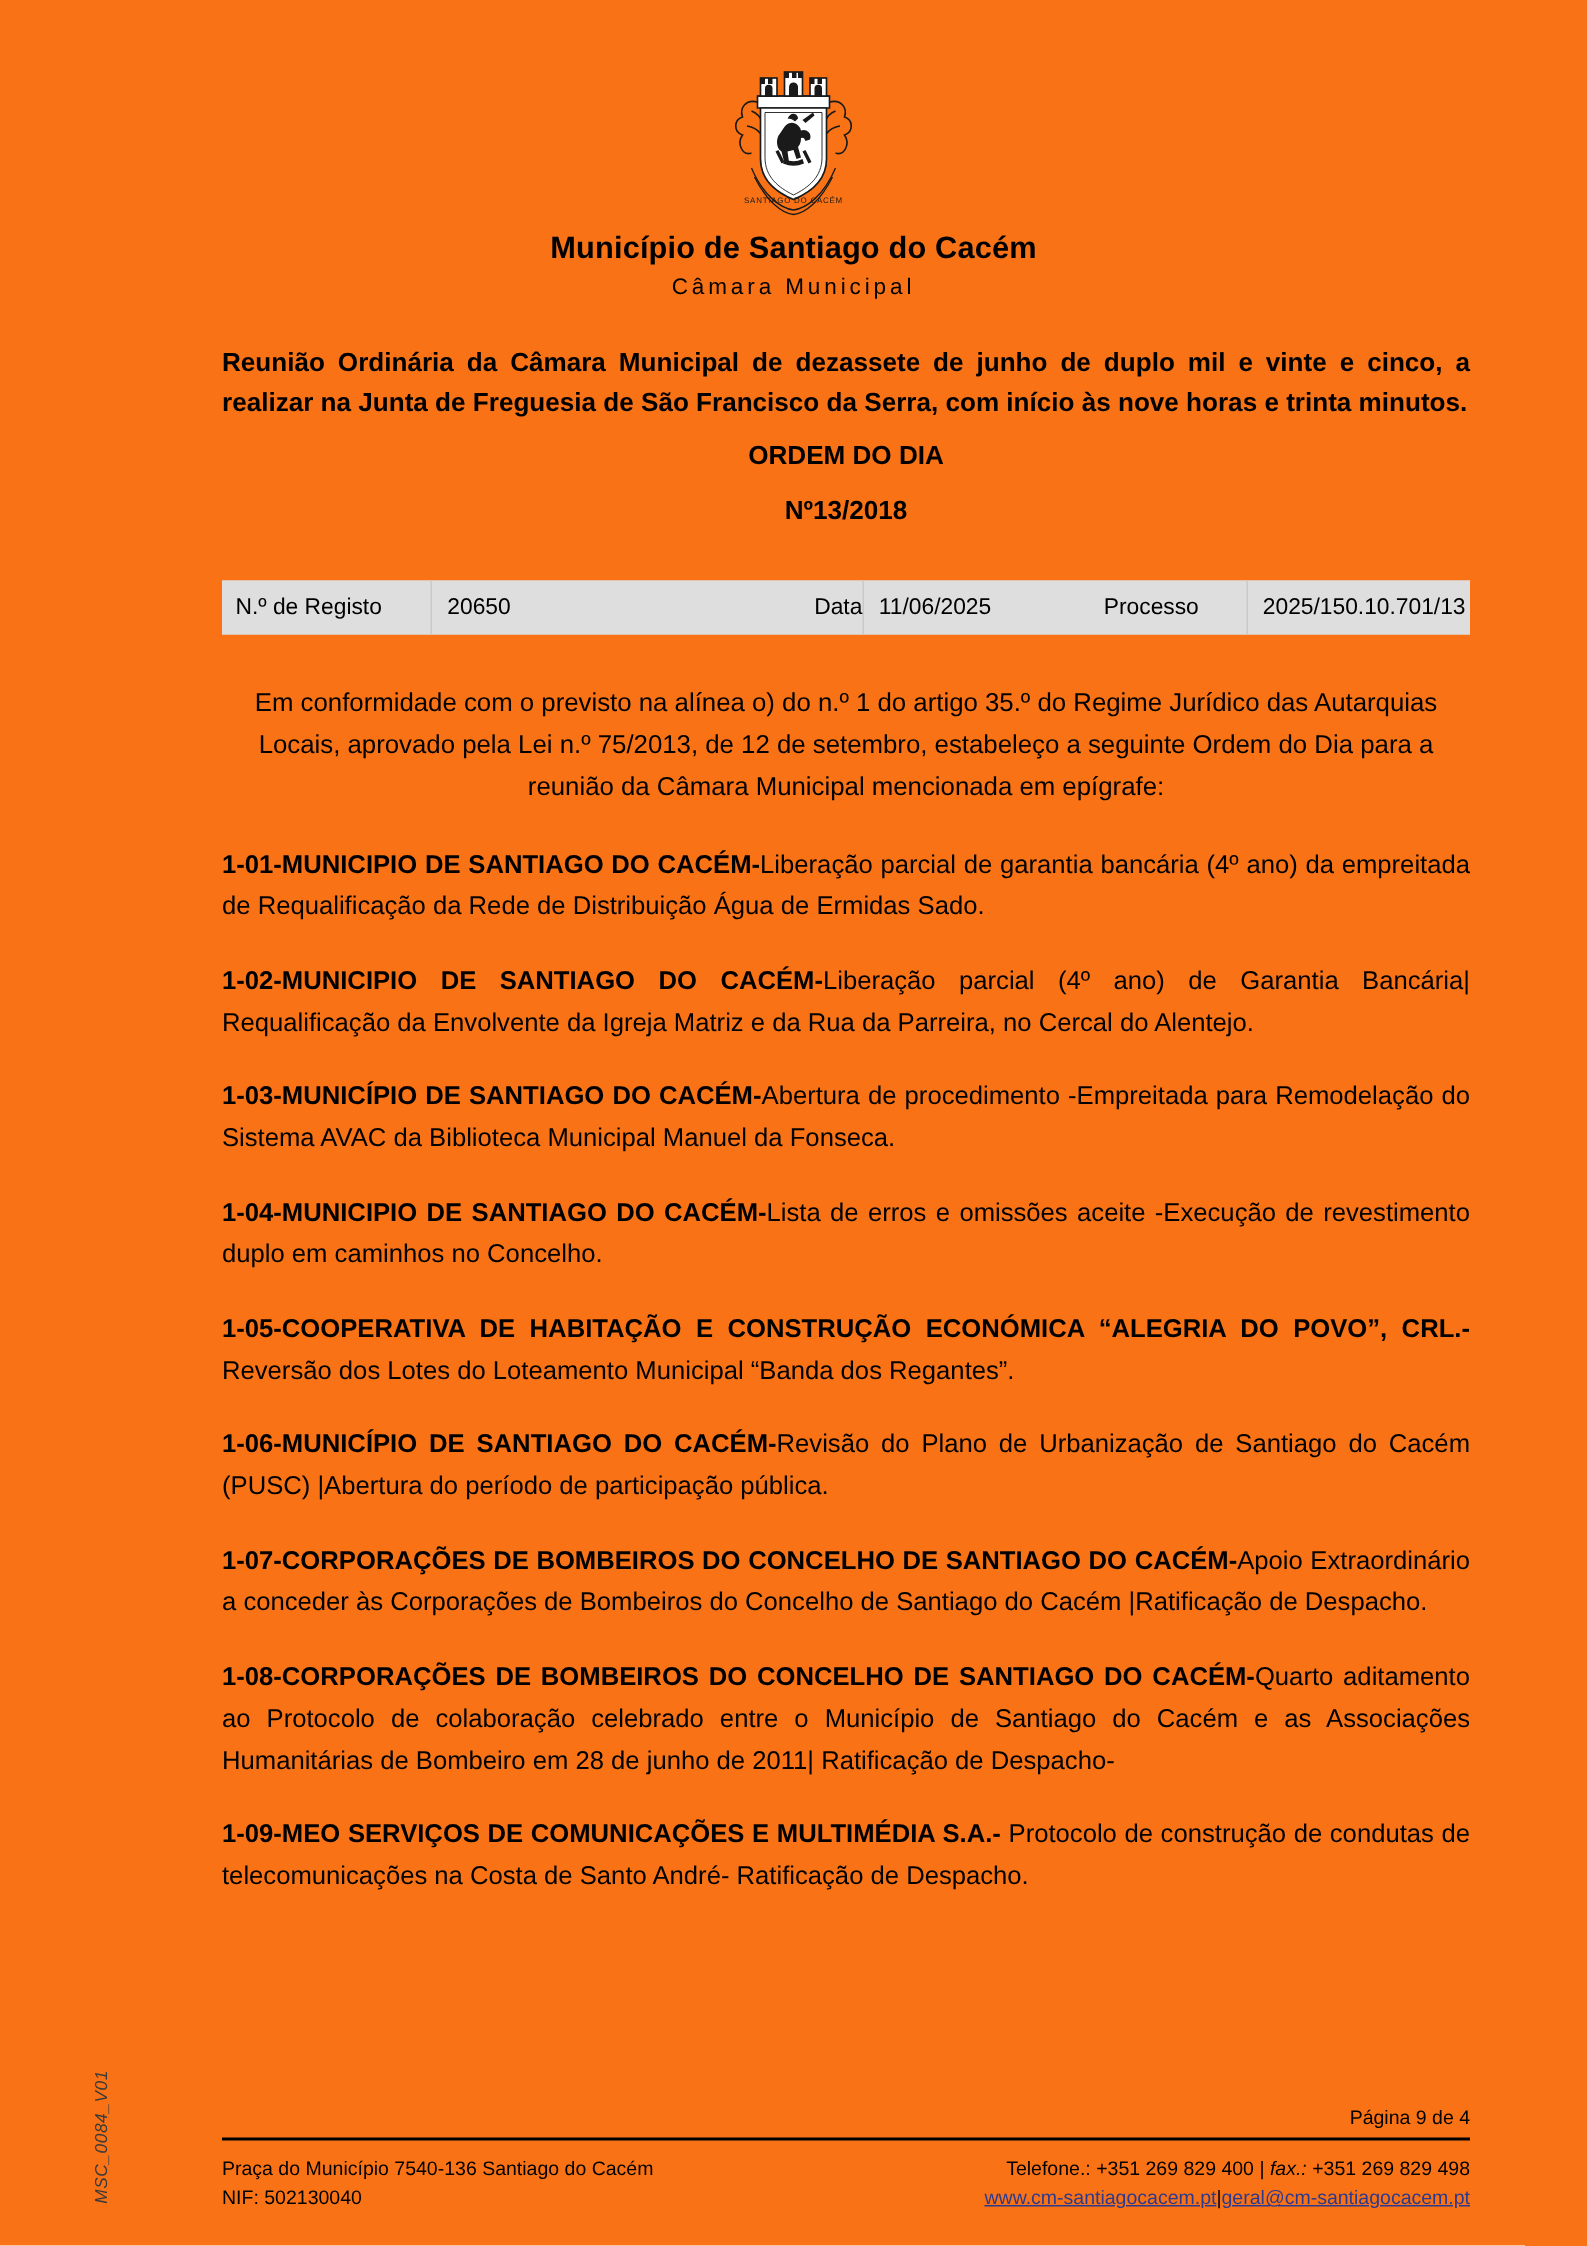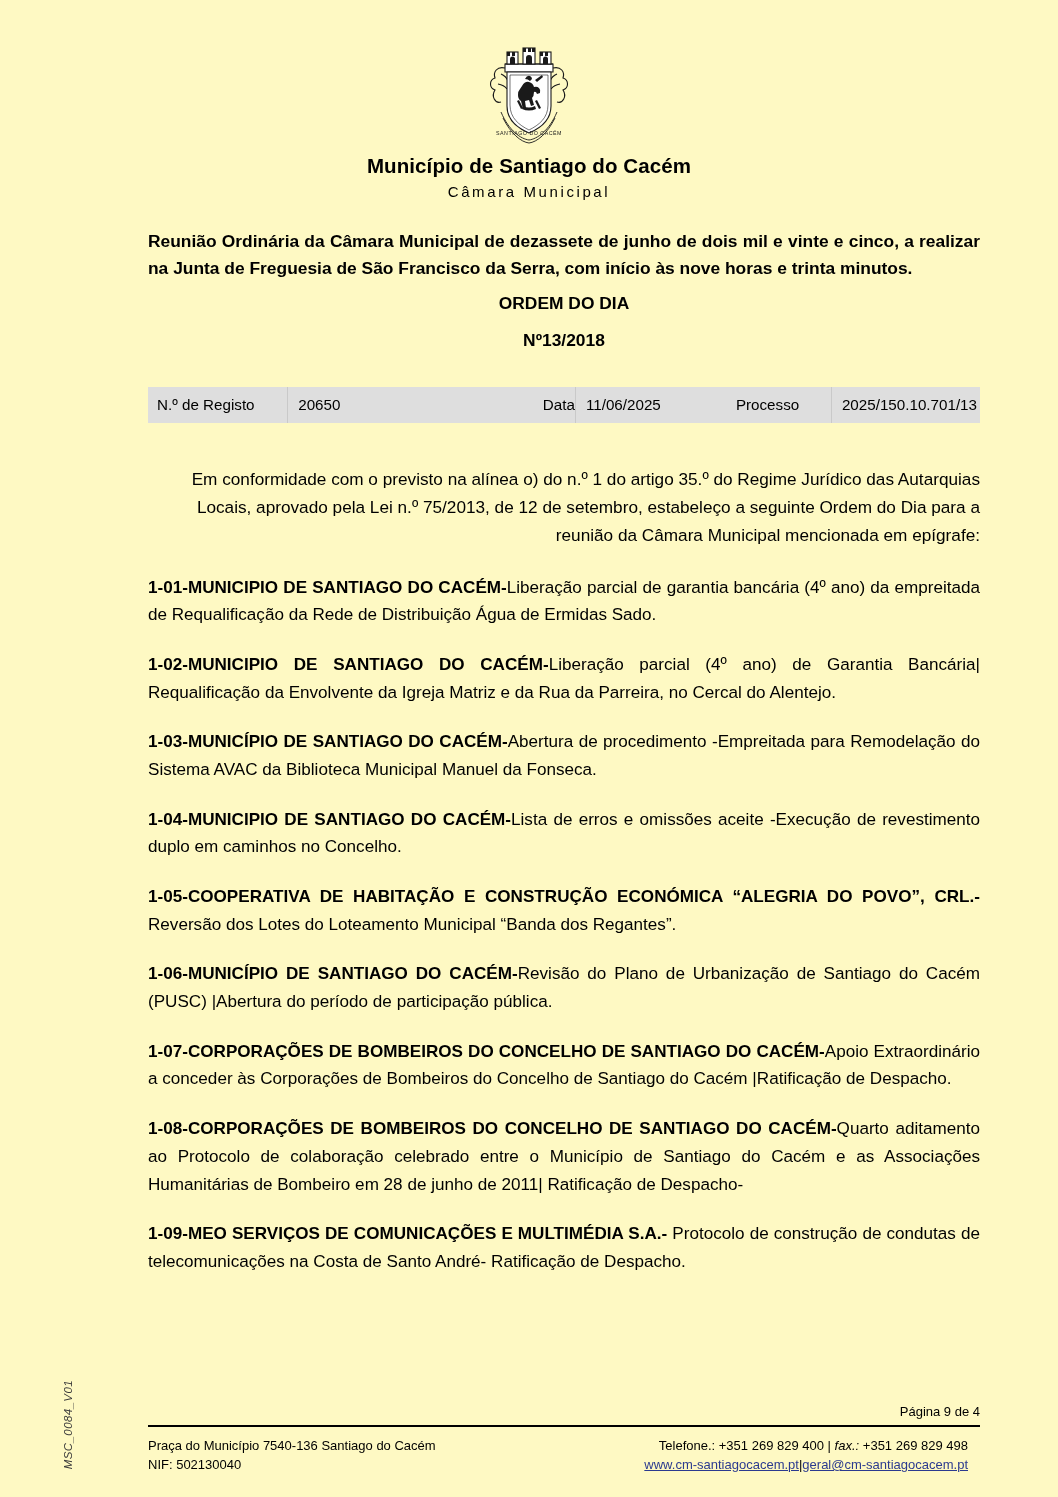--- a/index.html
+++ b/index.html
@@ -10,21 +10,21 @@
   }
   body {
     font-family: "Liberation Sans", sans-serif;
     color: #000000;
   }
   .page {
     position: relative;
     width: 1058px;
     height: 1497px;
     margin: 0 auto;
-    background: #fef9c3;
+    background: #f97316;
     overflow: hidden;
     box-sizing: border-box;
   }
 
   
   .header {
     padding-top: 34px;
     text-align: center;
   }
   .crest {
@@ -95,24 +95,24 @@
   .reg-value { border-left: 1px solid #c9c9c9; padding-left: 10px !important; }
   .c-reg-label { width: 16.5%; }
   .c-reg-value { width: 26%; }
   .c-data-label { width: 9%; text-align: right; }
   .c-data-value { width: 19%; }
   .c-proc-label { width: 12%; }
   .c-proc-value { width: 17.5%; }
 
   
   .intro {
-    margin-top: 43px;
+    margin-top: 32px;
     font-size: 17.2px;
     line-height: 1.62;
-    text-align: right;
+    text-align: center;
   }
 
   .agenda {
     margin-top: 24px;
   }
   .agenda-item {
     font-size: 17.1px;
     line-height: 1.62;
     text-align: justify;
     text-justify: inter-word;
@@ -133,21 +133,21 @@
   .footer-rule {
     position: absolute;
     left: 148px;
     right: 78px;
     bottom: 70px;
     border-top: 2px solid #000000;
   }
   .footer {
     position: absolute;
     left: 148px;
-    right: 90px;
+    right: 78px;
     bottom: 22px;
     display: flex;
     justify-content: space-between;
     align-items: flex-start;
     font-size: 13px;
     line-height: 1.45;
   }
   .footer-left { text-align: left; }
   .footer-right { text-align: right; }
   .footer-right .fax-label { font-style: italic; }
@@ -233,21 +233,21 @@
       </g>
       <text x="48" y="101" font-family="'Liberation Sans', sans-serif" font-size="5.3" fill="#1a1a1a" text-anchor="middle" letter-spacing="0.5">SANTIAGO DO CACÉM</text>
     </svg>
 
     <div class="org-name">Município de Santiago do Cacém</div>
     <div class="org-sub">Câmara Municipal</div>
   </div>
 
   <div class="content">
 
-    <div class="meeting-title">Reunião Ordinária da Câmara Municipal de dezassete de junho de dois mil e vinte e cinco, a realizar na Junta de Freguesia de São Francisco da Serra, com início às nove horas e trinta minutos.</div>
+    <div class="meeting-title">Reunião Ordinária da Câmara Municipal de dezassete de junho de duplo mil e vinte e cinco, a realizar na Junta de Freguesia de São Francisco da Serra, com início às nove horas e trinta minutos.</div>
     <div class="doc-kind">ORDEM DO DIA</div>
     <div class="doc-number">Nº13/2018</div>
 
     <table class="reg-table">
       <tbody>
         <tr>
           <td class="reg-label c-reg-label">N.º de Registo</td>
           <td class="reg-value c-reg-value">20650</td>
           <td class="c-data-label">Data</td>
           <td class="reg-value c-data-value">11/06/2025</td>

